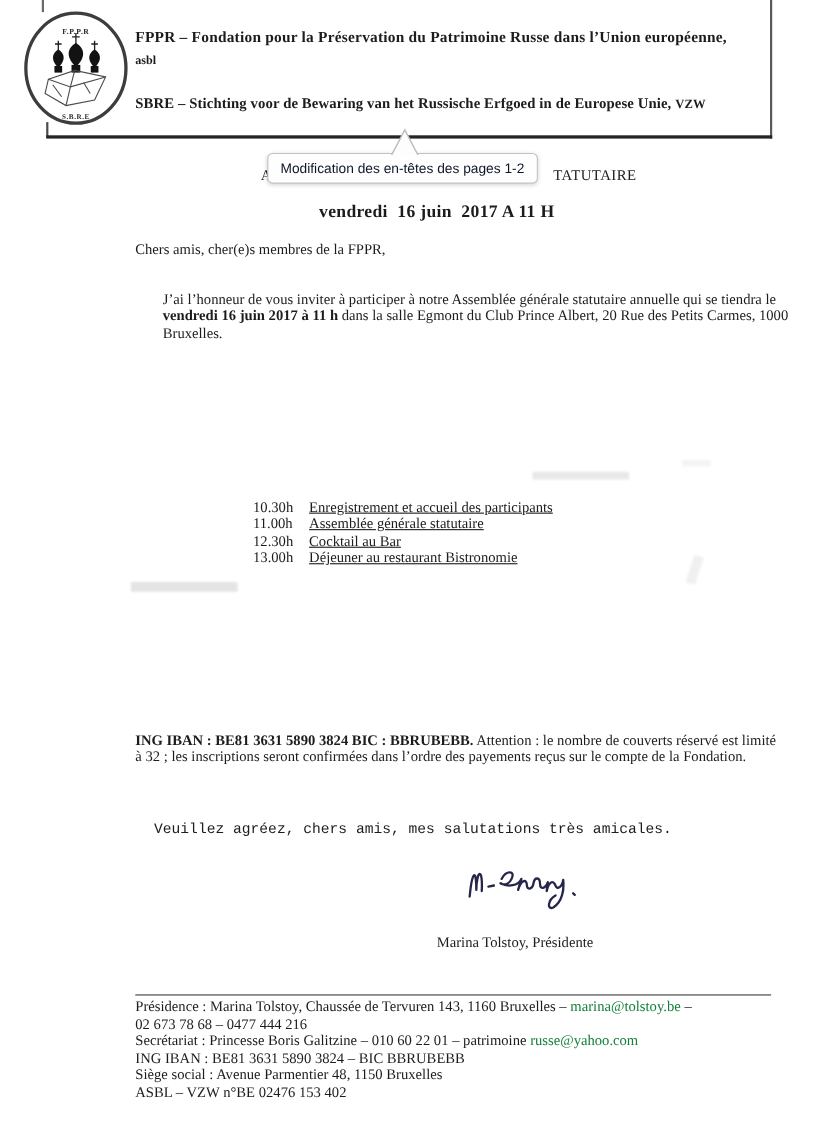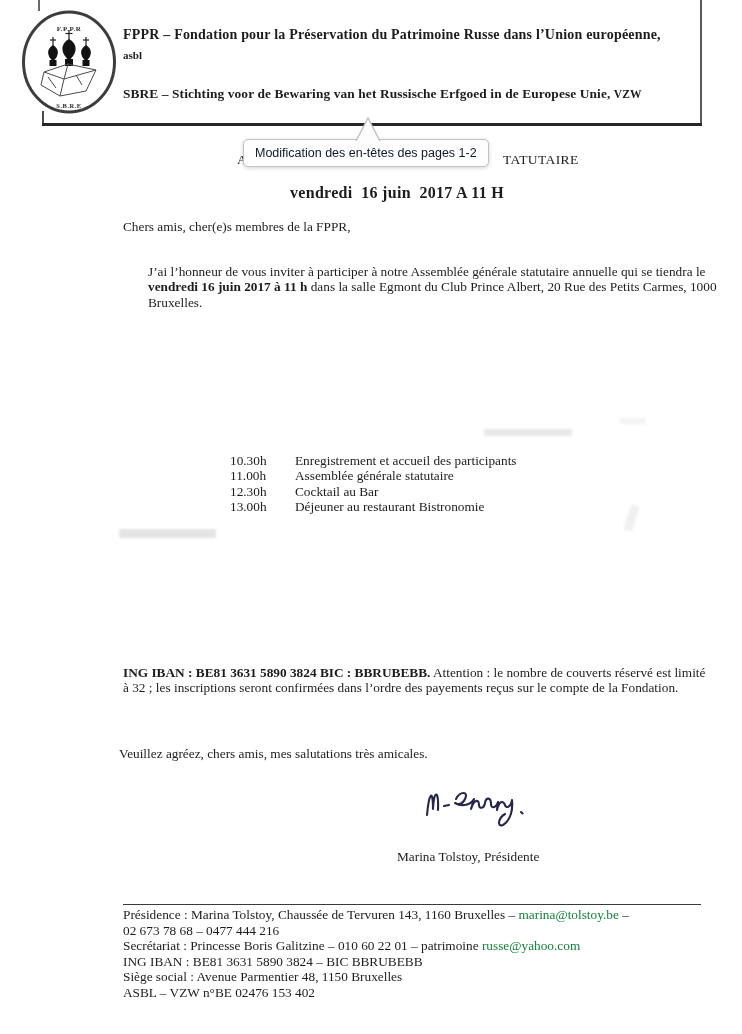--- a/index.html
+++ b/index.html
@@ -32,24 +32,24 @@
   }
   .tooltip-caret{left:355px;top:116px;z-index:6;}
   
   .dateline{left:290px;top:184px;font-weight:bold;font-size:16px;letter-spacing:.3px;white-space:pre;}
   .bodytext{font-size:13.3px;line-height:15.3px;}
   .salutation{left:123px;top:219px;}
   .para1{left:123px;top:264px;width:589px;text-align:left;margin-left:25px;}
   .programme{left:230px;top:453px;}
   .prog-line{display:flex;}
   .prog-time{width:42px;flex:0 0 auto;}
-  .prog-label{margin-left:23px;}
+  .prog-label{margin-left:9px;text-decoration:underline;}
   .bold{font-weight:bold;}
   .paf{left:123px;top:665px;width:591px;}
-  .closing{left:119px;top:746px;}
+  .closing{left:140px;top:746px;font-family:Liberation Mono, monospace;}
   
   .signature{left:418px;top:779px;}
   .signame{left:397px;top:849px;font-size:13.3px;}
   
   .footline{left:123px;top:904px;width:578px;height:1px;background:#3a3a3a;}
   .footer{left:123px;top:907px;font-size:13.3px;line-height:15.5px;width:600px;}
   .footer a,.maillink{color:#15803d;cursor:pointer;}
   
   .smudge{background:#9a9a9a;filter:blur(1.2px);}
   .sm1{left:484px;top:429px;width:88px;height:7px;opacity:.22;}

